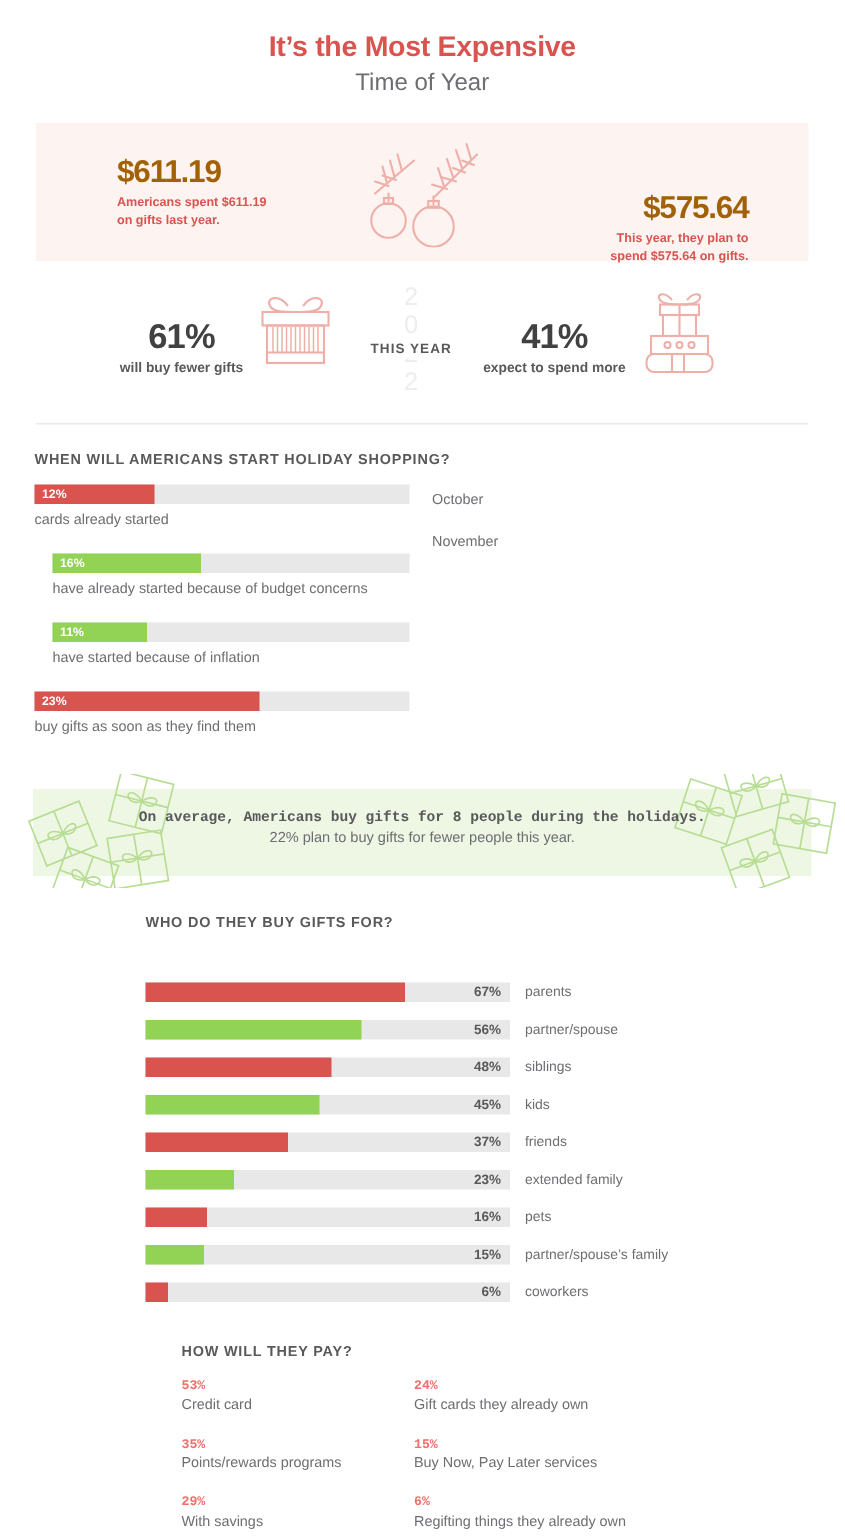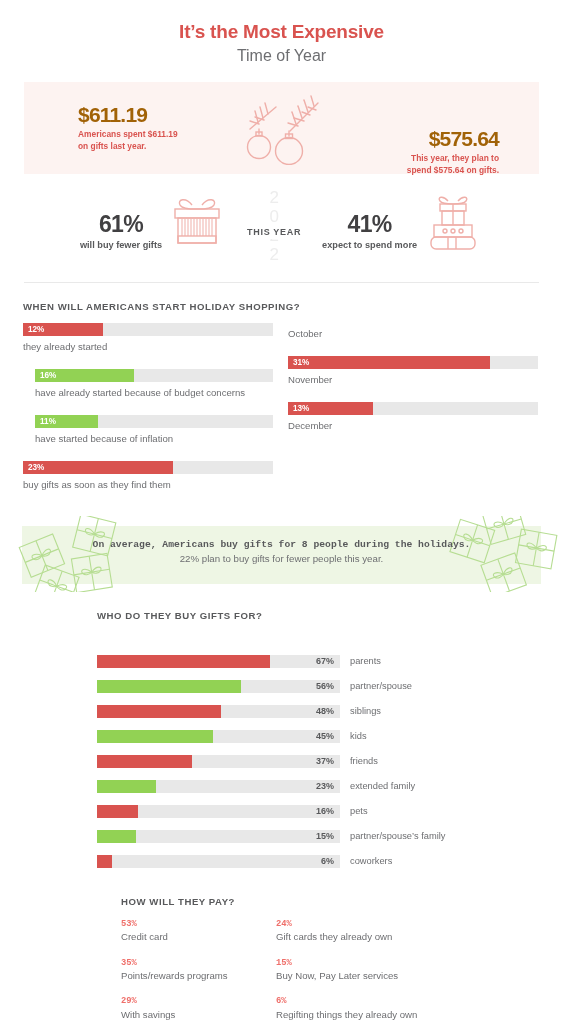--- a/index.html
+++ b/index.html
@@ -376,21 +376,21 @@
   <div class="shopping">
     <div class="section-head">WHEN WILL AMERICANS START HOLIDAY SHOPPING?</div>
     <div class="shop-grid">
       <div class="shop-col" id="shop-left">
           <div class="shop-item">
             <div class="track">
               <div class="fill" style="width: 80px;">
                 <span class="fill-label">12%</span>
               </div>
             </div>
-            <div class="shop-caption">they already started</div>
+            <div class="shop-caption">cards already started</div>
           </div>
           <div class="shop-item indent">
             <div class="track">
               <div class="fill green" style="width: 99.008px;">
                 <span class="fill-label">16%</span>
               </div>
             </div>
             <div class="shop-caption">have already started because of budget concerns</div>
           </div>
           <div class="shop-item indent">
@@ -408,34 +408,21 @@
               </div>
             </div>
             <div class="shop-caption">buy gifts as soon as they find them</div>
           </div>
         </div>
       <div class="shop-col" id="shop-right">
           <div class="shop-item">
             <div class="shop-caption">October</div>
           </div>
           <div class="shop-item">
-            <div class="track">
-              <div class="fill" style="width: 201.5px;">
-                <span class="fill-label">31%</span>
-              </div>
-            </div>
             <div class="shop-caption">November</div>
-          </div>
-          <div class="shop-item">
-            <div class="track">
-              <div class="fill" style="width: 84.5px;">
-                <span class="fill-label">13%</span>
-              </div>
-            </div>
-            <div class="shop-caption">December</div>
           </div>
         </div>
     </div>
   </div>
 
   <div class="banner-zone">
     <div class="banner-bg"></div>
     <div class="gift-cluster left">
       <svg width="135" height="82" viewBox="0 0 135 82" fill="none" stroke="#b6dd92" stroke-width="1.1">
         <g transform="rotate(-22 45 42)">

